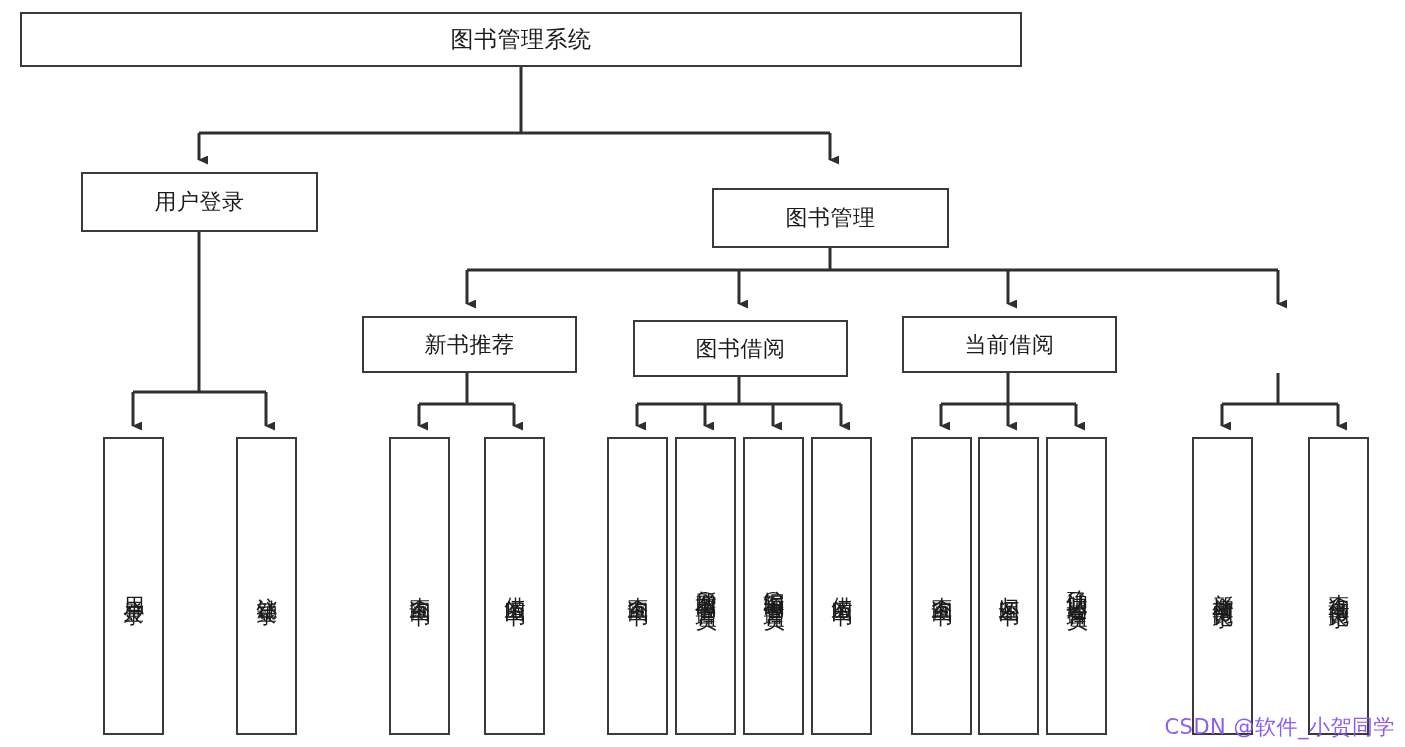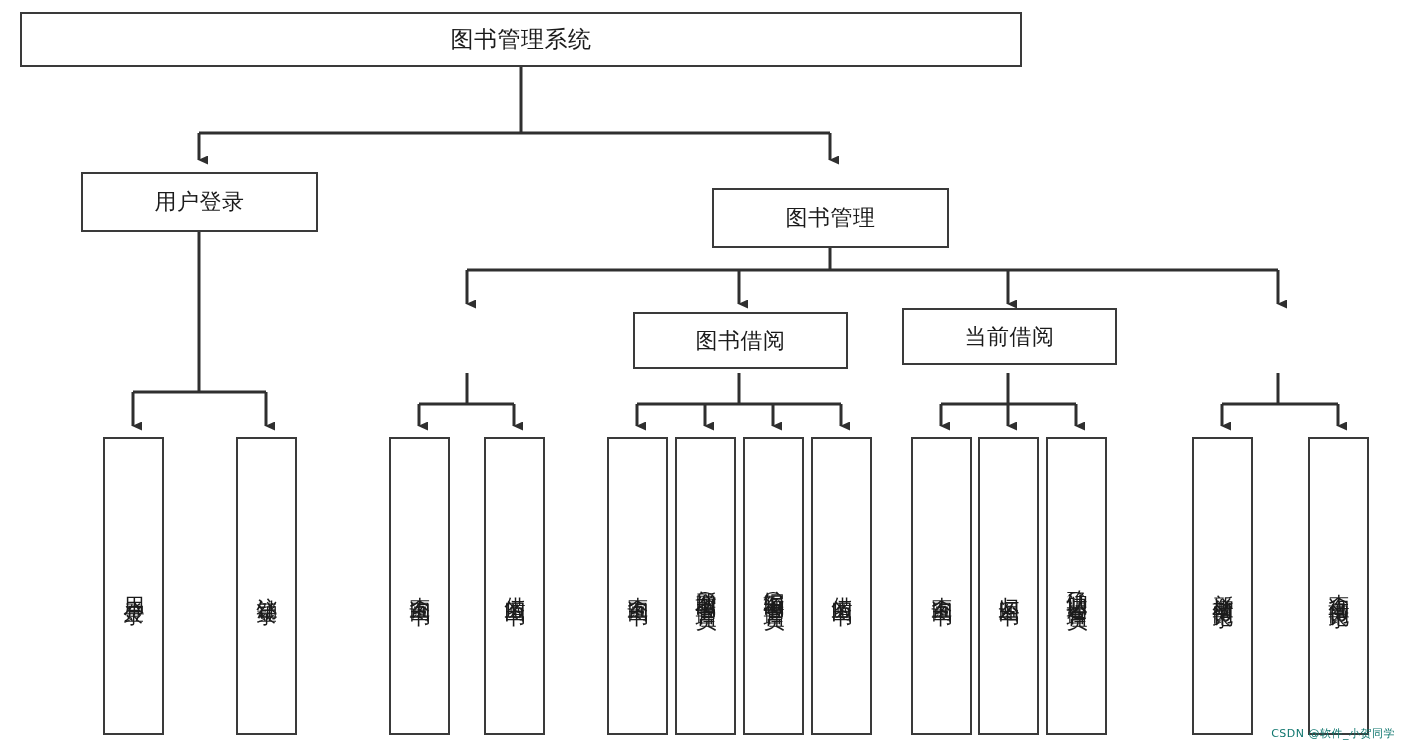--- a/index.html
+++ b/index.html
@@ -57,22 +57,22 @@
     text-orientation: upright;
     font-size: 21px;
     letter-spacing: 3px;
     line-height: 1;
     max-height: 100%;
   }
   .watermark {
     position: absolute;
     right: 10px;
     bottom: 6px;
-    font-size: 11px;
-    color: #0f766e;
+    font-size: 21px;
+    color: #8b5cf6;
     letter-spacing: 0.5px;
     white-space: nowrap;
     pointer-events: none;
     user-select: none;
   }
 </style>
 </head>
 <body>
 
 <div id="diagram-canvas">
@@ -134,26 +134,29 @@
   </div>
 
   <div class="node-box node-h" style="left:81px; top:172px; width:237px; height:60px;">
     <span class="node-label">用户登录</span>
   </div>
 
   <div class="node-box node-h" style="left:712px; top:188px; width:237px; height:60px;">
     <span class="node-label">图书管理</span>
   </div>
 
-
-  <div class="node-box node-h" style="left:633px; top:312px; width:215px; height:57px;">
+  <div class="node-box node-h" style="left:362px; top:316px; width:215px; height:57px;">
+    <span class="node-label">新书推荐</span>
+  </div>
+
+  <div class="node-box node-h" style="left:633px; top:320px; width:215px; height:57px;">
     <span class="node-label">图书借阅</span>
   </div>
 
-  <div class="node-box node-h" style="left:902px; top:308px; width:215px; height:57px;">
+  <div class="node-box node-h" style="left:902px; top:316px; width:215px; height:57px;">
     <span class="node-label">当前借阅</span>
   </div>
 
 
   <div class="node-box node-v" style="left:103px; top:437px; width:61px; height:298px;">
     <span class="node-label">用户登录</span>
   </div>
 
   <div class="node-box node-v" style="left:236px; top:437px; width:61px; height:298px;">
     <span class="node-label">注销登录</span>

